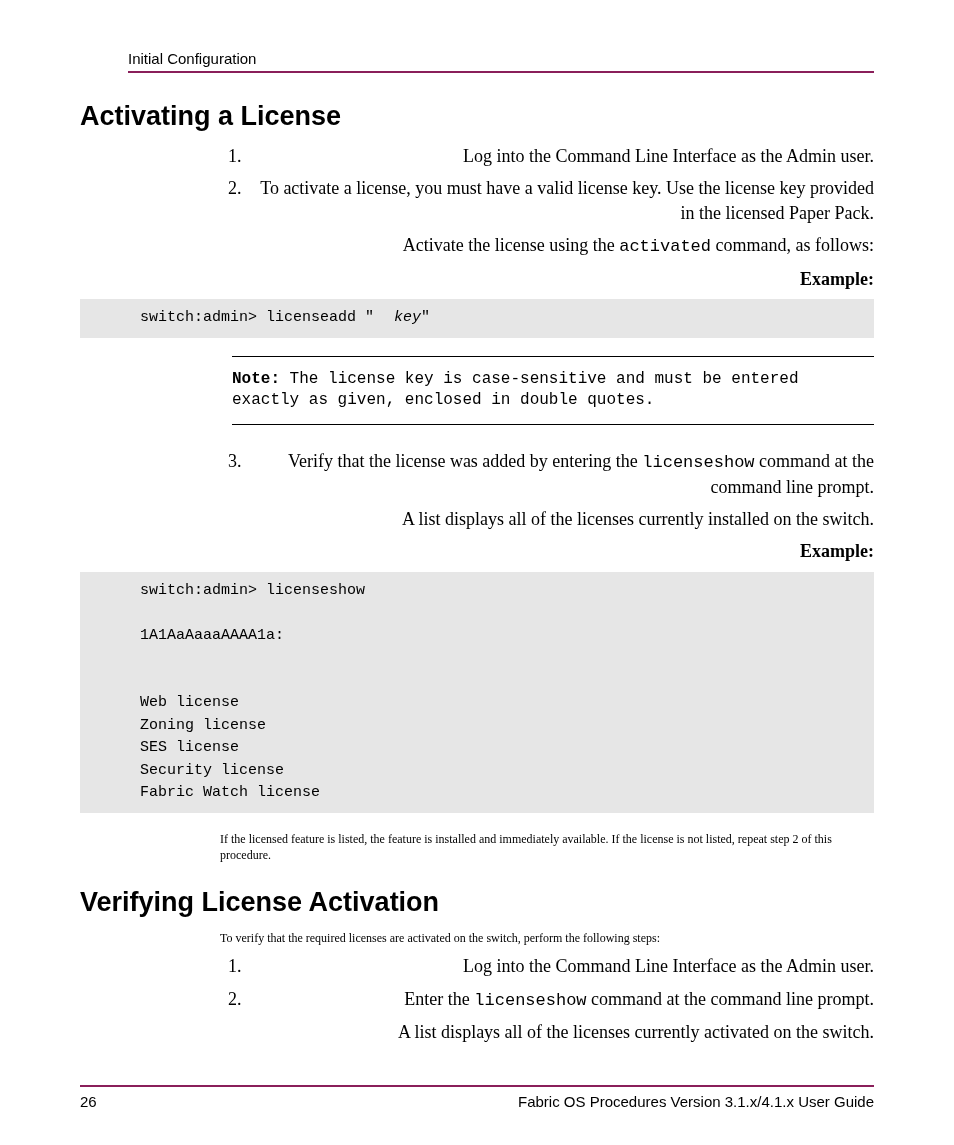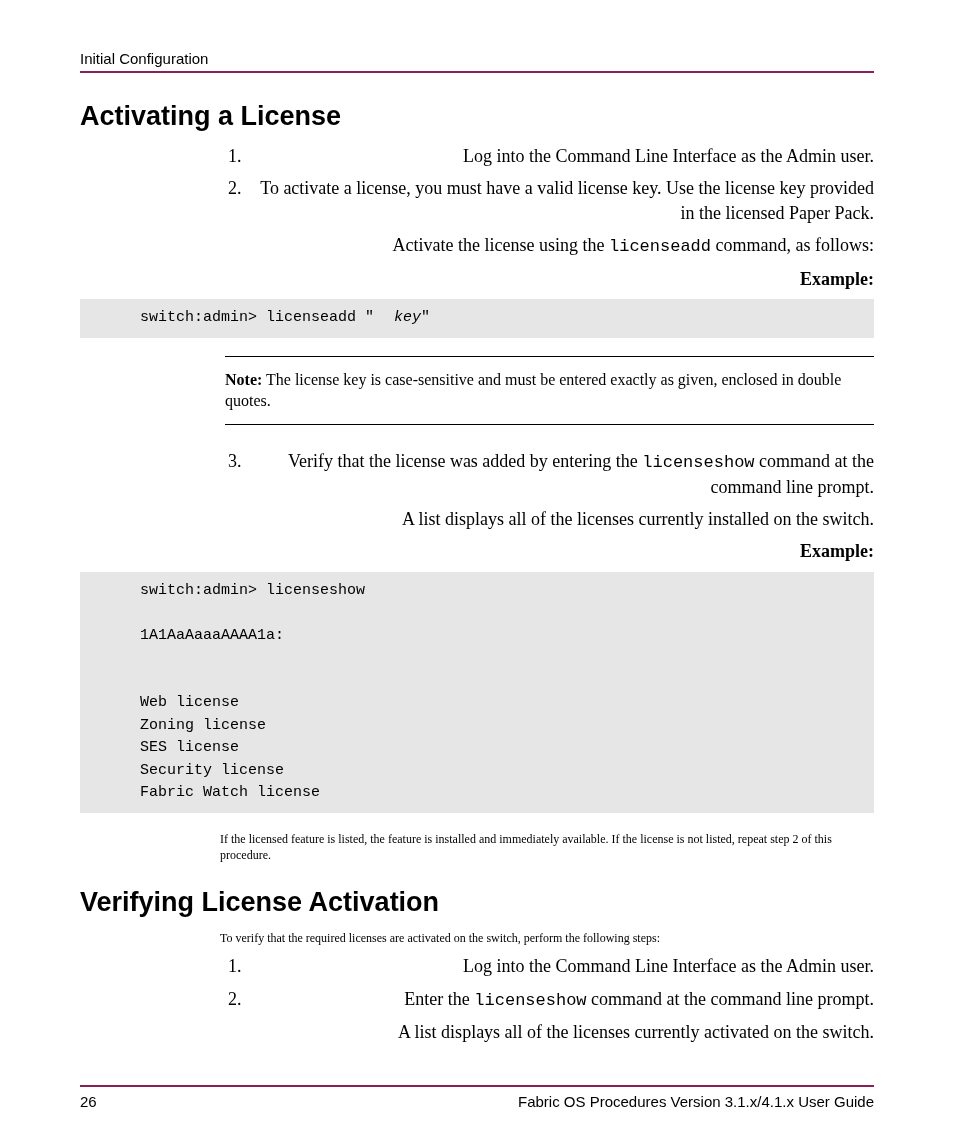--- a/index.html
+++ b/index.html
@@ -13,20 +13,21 @@
   .page {
     padding: 50px 80px 40px 80px;
     box-sizing: border-box;
   }
   .header-row {
     font-family: Arial, Helvetica, sans-serif;
     font-size: 15px;
     padding-bottom: 4px;
     border-bottom: 2px solid #8a1f5a;
     margin-bottom: 28px;
+    margin-left: 48px;
   }
   h1 {
     font-family: Arial, Helvetica, sans-serif;
     font-weight: bold;
     font-size: 27px;
     margin: 24px 0 12px 0;
   }
   .body-indent {
     margin-left: 140px;
   }
@@ -68,22 +69,22 @@
     white-space: pre-wrap;
   }
   .code-italic {
     font-style: italic;
     margin-left: 20px;
   }
   .note-block {
     border-top: 1.5px solid #000;
     border-bottom: 1.5px solid #000;
     padding: 12px 0;
-    margin: 18px 0 24px 5px;
-    font-family: Liberation Serif, serif;
+    margin: 18px 0 24px 12px;
+    font-family: Liberation Mono, monospace;
     font-size: 16px;
     line-height: 1.35;
   }
   .note-label {
     font-weight: bold;
   }
   .para {
     font-size: 12px;
     line-height: 1.35;
     margin: 8px 0;
@@ -108,21 +109,21 @@
   </div>
 
   <h1>Activating a License</h1>
 
   <div class="body-indent">
     <ol start="1">
       <li><span>Log into the Command Line Interface as the Admin user.</span></li>
       <li>
         <span>To activate a license, you must have a valid license key. Use the license key provided in the licensed Paper Pack.</span>
         <div class="sub-para inside-li">
-          <span>Activate the license using the </span><span class="mono">licenseadd</span><span> command, as follows:</span>
+          <span>Activate the license using the </span><span class="mono">activated</span><span> command, as follows:</span>
         </div>
         <div class="example-label">Example:</div>
       </li>
     </ol>
   </div>
 
   <div class="code-block"><span>switch:admin&gt; licenseadd "</span><span class="code-italic">key</span><span>"</span></div>
 
   <div class="body-indent">
     <div class="note-block">

